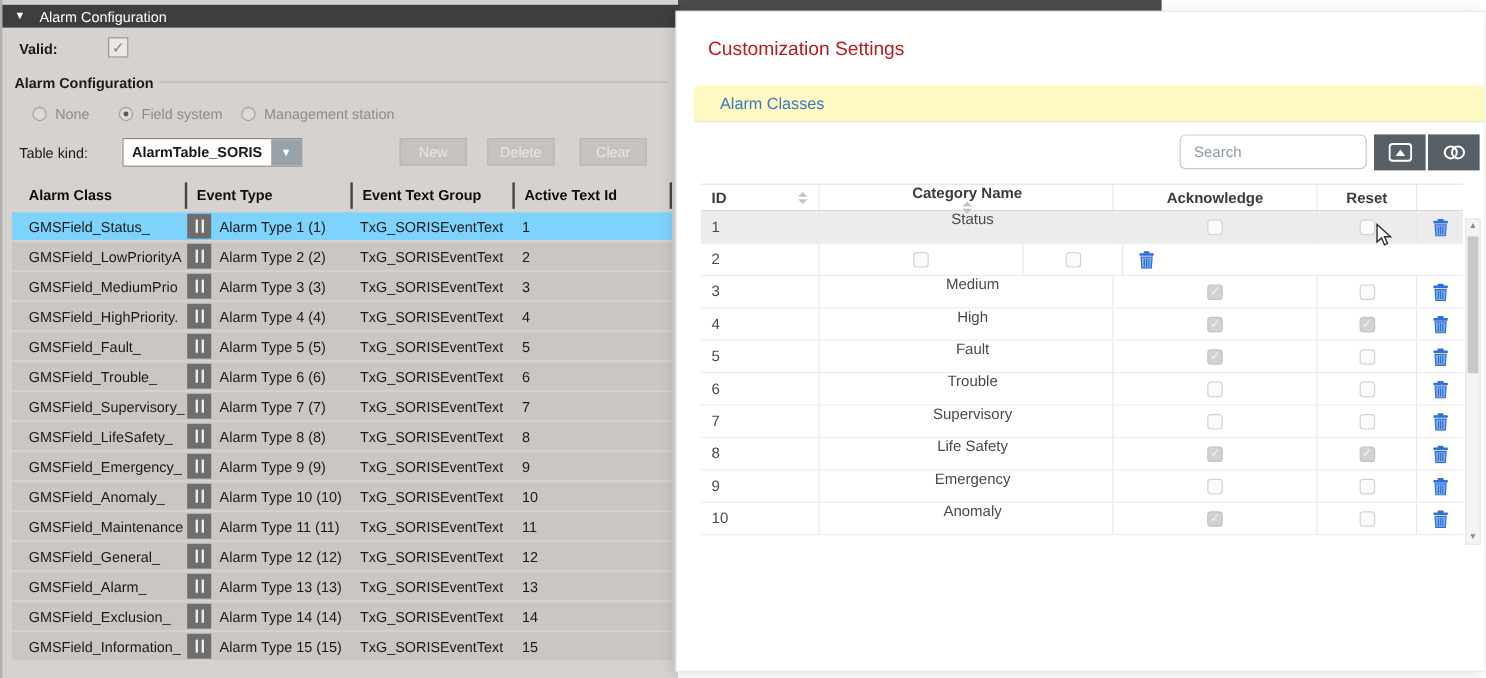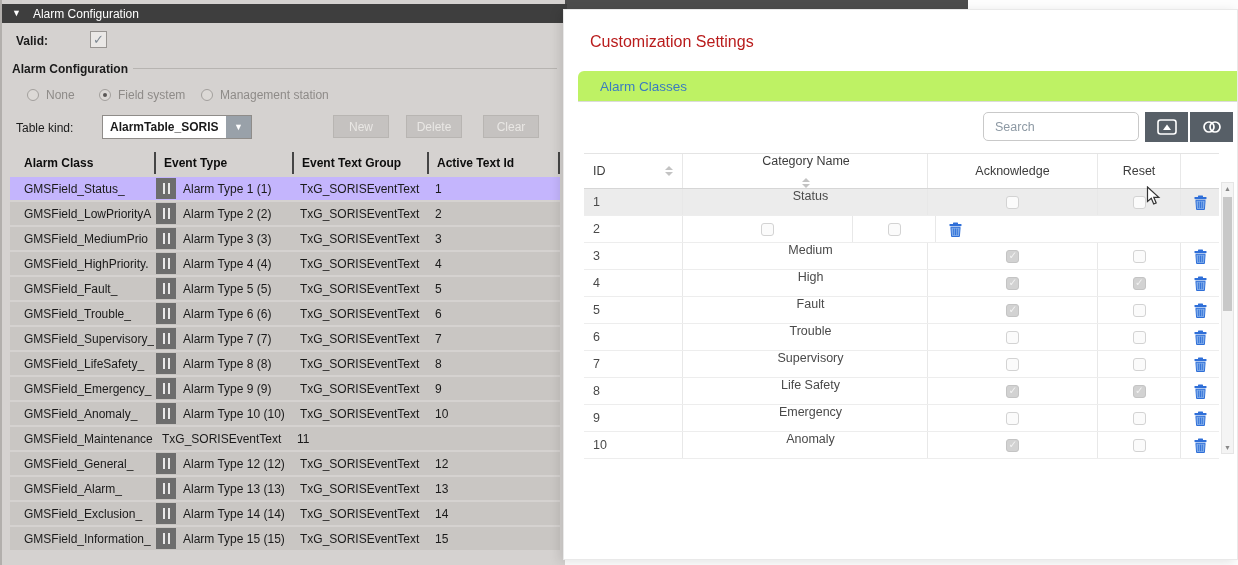--- a/index.html
+++ b/index.html
@@ -41,48 +41,48 @@
   .lhead .lc { display:flex; align-items:center; height:100%; }
   .lc-class { width:144px; padding-left:14px; }
   .lc-type  { width:138px; }
   .lc-group { width:135px; }
   .lc-id    { width:133px; }
   .lhead .lc + .lc { border-left:2px solid #454545; padding-left:8px; }
   .lhead .lc:last-child { border-right:2px solid #454545; }
   .lbody { margin-top:3px; }
   .lrow { display:flex; height:23px; margin-bottom:2px; background:#c9c6c3; align-items:center;
     white-space:nowrap; }
-  .lrow.sel { background:#c4b5fd; }
+  .lrow.sel { background:#7dd3fc; }
   .lrow .lc-class { overflow:hidden; }
   .lrow .lc-type { display:flex; align-items:center; gap:7px; overflow:hidden; }
   .pausebtn { width:20px; height:21px; min-width:20px; background:#6d6d6d; display:flex;
     align-items:center; justify-content:center; gap:3px; margin-left:2px; }
   .pausebtn i { display:block; width:2px; height:11px; background:#eaeaea; }
   .lrow .lc-group, .lrow .lc-id { overflow:hidden; }
   .lrow .lc-id { padding-left:8px; }
   .lrow .lc-group { padding-left:8px; }
 
   
   .right-panel { position:absolute; left:563px; top:9px; width:675px; height:551px; background:#fff;
     border:1px solid #e9e9e9; box-shadow:-4px 2px 10px rgba(0,0,0,.10); font-size:12.5px; }
   .rp-title { position:absolute; left:26px; top:23px; font-size:16px; color:#b91c1c; }
-  .card-head { position:absolute; left:14px; top:61px; right:0; height:31px; background:#bef264;
+  .card-head { position:absolute; left:14px; top:61px; right:0; height:31px; background:#fef9c3;
     border-bottom:1px solid #dbdbdb; border-top-left-radius:6px; display:flex; align-items:center; }
   .card-title { margin-left:22px; font-size:13.5px; color:#3b7cc0; }
   .search { position:absolute; left:419px; top:102px; width:156px; height:29px; border:1px solid #c9c9c9;
     border-radius:5px; padding:0 11px; font-size:12.5px; color:#333; outline:none;
     font-family:"Liberation Sans",sans-serif; }
   .search::placeholder { color:#8d99a4; }
   .tool-btns { position:absolute; left:581px; top:102px; display:flex; gap:2px; }
   .tbtn { width:43px; height:30px; background:#575f67; border:none; display:flex; align-items:center;
     justify-content:center; cursor:pointer; }
 
   .rtable { position:absolute; left:20px; top:143px; width:635px; }
-  .rhead { display:flex; height:36px; border-top:1px solid #e4e4e4; border-bottom:1px solid #d6d6d6;
-    color:#3c3c3c; font-weight:normal; }
+  .rhead { display:flex; height:23px; border-top:1px solid #e4e4e4; border-bottom:1px solid #d6d6d6;
+    color:#3c3c3c; font-weight:bold; }
   .rhead > div, .rrow > div { display:flex; align-items:center; height:100%; }
   .rhead > div + div, .rrow > div + div { border-left:1px solid #e8e8e8;flex-direction:column; }
   .rc-id    { width:98px;  padding-left:9px; }
   .rc-name  { width:245px; padding-left:11px; }
   .rc-ack   { width:170px; justify-content:center; }
   .rc-reset { width:83px;  justify-content:center; }
   .rc-del   { width:39px;  justify-content:center; }
   .rhead .rc-id, .rhead .rc-name { justify-content:space-between; padding-right:9px; }
   .sort { display:inline-flex; flex-direction:column; gap:2px; }
   .sort i { display:block; width:0; height:0; border-left:4px solid transparent; border-right:4px solid transparent; }
@@ -265,20 +265,27 @@
                 <i></i>
                 <i></i>
               </span>
               <span>Alarm Type 10 (10)</span>
             </div>
             <div class="lc-group">TxG_SORISEventText</div>
             <div class="lc-id">10</div>
           </div>
           <div class="lrow">
             <div class="lc-class">GMSField_Maintenance</div>
+            <div class="lc-type">
+              <span class="pausebtn">
+                <i></i>
+                <i></i>
+              </span>
+              <span>Alarm Type 11 (11)</span>
+            </div>
             <div class="lc-group">TxG_SORISEventText</div>
             <div class="lc-id">11</div>
           </div>
           <div class="lrow">
             <div class="lc-class">GMSField_General_</div>
             <div class="lc-type">
               <span class="pausebtn">
                 <i></i>
                 <i></i>
               </span>

